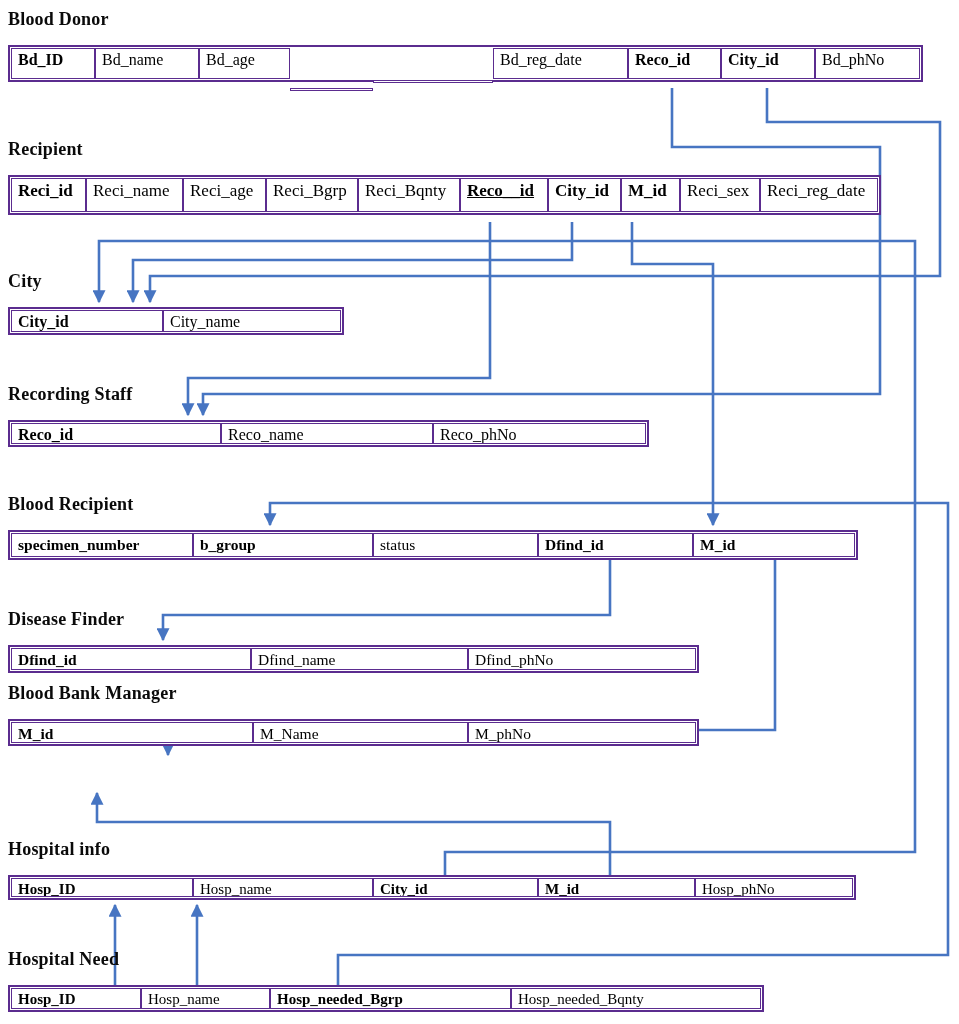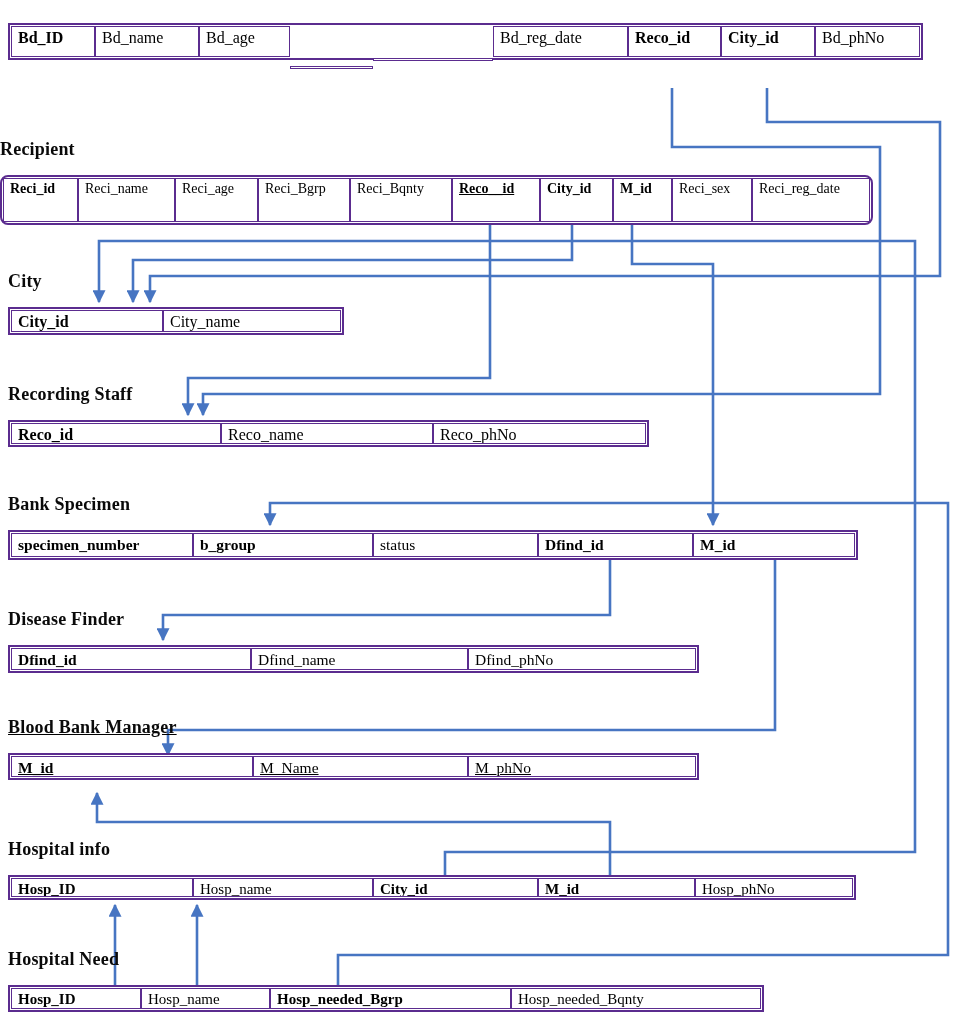--- a/index.html
+++ b/index.html
@@ -38,36 +38,37 @@
         <polyline points="610,560 610,615 163,615 163,640" fill="none" stroke="#4775C2" stroke-width="2.6" marker-end="url(#arr)"></polyline>
         <polyline points="775,560 775,730 168,730 168,755" fill="none" stroke="#4775C2" stroke-width="2.6" marker-end="url(#arr)"></polyline>
         <polyline points="610,875 610,822 97,822 97,793" fill="none" stroke="#4775C2" stroke-width="2.6" marker-end="url(#arr)"></polyline>
         <polyline points="115,985 115,905" fill="none" stroke="#4775C2" stroke-width="2.6" marker-end="url(#arr)"></polyline>
         <polyline points="197,985 197,905" fill="none" stroke="#4775C2" stroke-width="2.6" marker-end="url(#arr)"></polyline>
         <polyline points="338,985 338,955 948,955 948,503 270,503 270,525" fill="none" stroke="#4775C2" stroke-width="2.6" marker-end="url(#arr)"></polyline>
       </g>
   </svg>
 
   <div class="tblwrap" style="left: 8px; top: 8px;">
+    <div class="heading">Blood Donor</div>
     <div class="trow" style="height: 37px; font-size: 16px;">
         <div class="cell b" style="flex: 0 0 84px;">Bd_ID</div>
         <div class="cell" style="flex: 0 0 104px;">Bd_name</div>
         <div class="cell" style="flex: 0 0 91px;">Bd_age</div>
         <div class="cell" style="flex: 0 0 83px; margin-top: 40px;">Bd_sex</div>
         <div class="cell" style="flex: 0 0 120px; margin-top: 32px;">Bd_Bgroup</div>
         <div class="cell" style="flex: 0 0 135px;">Bd_reg_date</div>
         <div class="cell b" style="flex: 0 0 93px;">Reco_id</div>
         <div class="cell b" style="flex: 0 0 94px;">City_id</div>
         <div class="cell" style="flex: 0 0 105px;">Bd_phNo</div>
       </div>
   </div>
 
-  <div class="tblwrap" style="left: 0; top: 138px;">
+  <div class="tblwrap" style="left: 8px; top: 138px;">
     <div class="heading">Recipient</div>
-    <div class="trow" style="height: 50px; font-size: 14px; border-radius: 8px;">
+    <div class="trow" style="height: 40px; font-size: 17px;">
         <div class="cell b" style="flex: 0 0 75px;">Reci_id</div>
         <div class="cell" style="flex: 0 0 97px;">Reci_name</div>
         <div class="cell" style="flex: 0 0 83px;">Reci_age</div>
         <div class="cell" style="flex: 0 0 92px;">Reci_Bgrp</div>
         <div class="cell" style="flex: 0 0 102px;">Reci_Bqnty</div>
         <div class="cell b" style="flex: 0 0 88px; text-decoration: underline;">Reco__id</div>
         <div class="cell b" style="flex: 0 0 73px;">City_id</div>
         <div class="cell b" style="flex: 0 0 59px;">M_id</div>
         <div class="cell" style="flex: 0 0 80px;">Reci_sex</div>
         <div class="cell" style="flex: 0 0 118px;">Reci_reg_date</div>
@@ -85,40 +86,40 @@
   <div class="tblwrap" style="left: 8px; top: 383px;">
     <div class="heading">Recording Staff</div>
     <div class="trow" style="height: 27px; font-size: 16px;">
         <div class="cell b" style="flex: 0 0 210px;">Reco_id</div>
         <div class="cell" style="flex: 0 0 212px;">Reco_name</div>
         <div class="cell" style="flex: 0 0 213px;">Reco_phNo</div>
       </div>
   </div>
 
   <div class="tblwrap" style="left: 8px; top: 493px;">
-    <div class="heading">Bank Specimen</div>
+    <div class="heading">Blood Recipient</div>
     <div class="trow" style="height: 30px; font-size: 15.5px;">
         <div class="cell b" style="flex: 0 0 182px;">specimen_number</div>
         <div class="cell b" style="flex: 0 0 180px;">b_group</div>
         <div class="cell" style="flex: 0 0 165px;">status</div>
         <div class="cell b" style="flex: 0 0 155px;">Dfind_id</div>
         <div class="cell b" style="flex: 0 0 162px;">M_id</div>
       </div>
   </div>
 
   <div class="tblwrap" style="left: 8px; top: 608px;">
     <div class="heading">Disease Finder</div>
     <div class="trow" style="height: 28px; font-size: 15.5px;">
         <div class="cell b" style="flex: 0 0 240px;">Dfind_id</div>
         <div class="cell" style="flex: 0 0 217px;">Dfind_name</div>
         <div class="cell" style="flex: 0 0 228px;">Dfind_phNo</div>
       </div>
   </div>
 
-  <div class="tblwrap" style="left: 8px; top: 716px; text-decoration: underline;">
+  <div class="tblwrap" style="left: 8px; top: 682px;">
     <div class="heading">Blood Bank Manager</div>
     <div class="trow" style="height: 27px; font-size: 15.5px;">
         <div class="cell b" style="flex: 0 0 242px;">M_id</div>
         <div class="cell" style="flex: 0 0 215px;">M_Name</div>
         <div class="cell" style="flex: 0 0 228px;">M_phNo</div>
       </div>
   </div>
 
   <div class="tblwrap" style="left: 8px; top: 838px;">
     <div class="heading">Hospital info</div>

